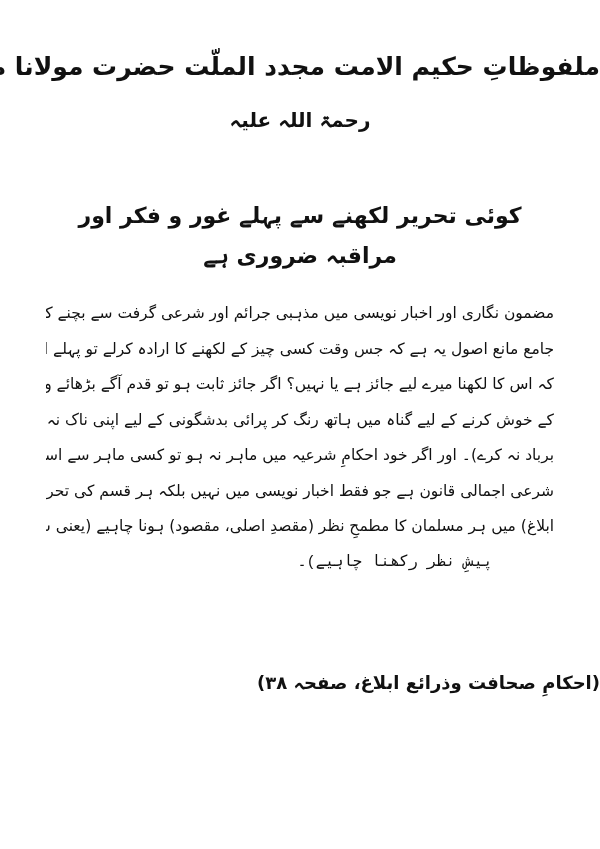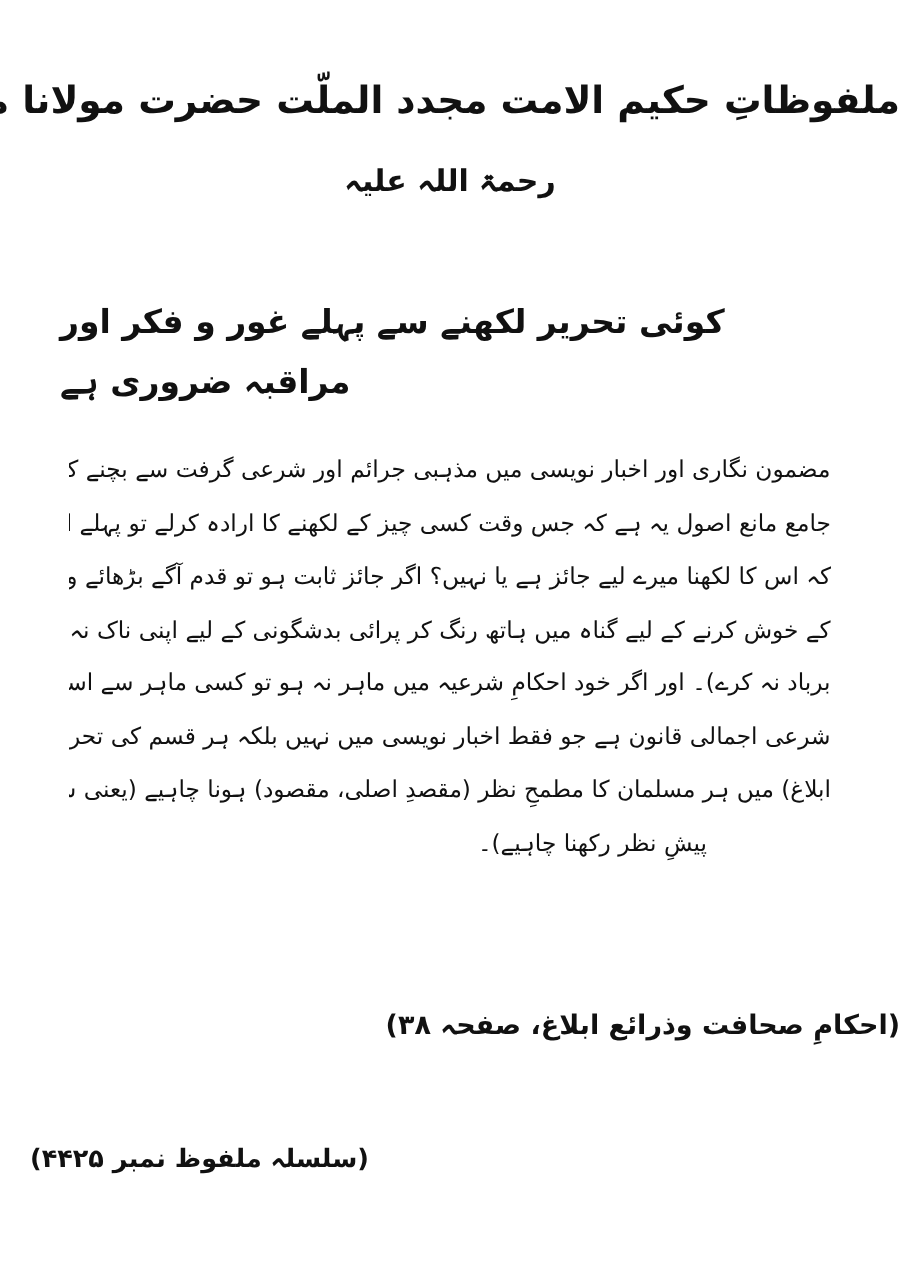--- a/index.html
+++ b/index.html
@@ -27,21 +27,21 @@
       text-align: center;
       font-weight: bold;
       white-space: nowrap;
     }
     .t1 { top: 52px; font-size: 25px; letter-spacing: -0.5px; }
     .t2 { top: 108px; font-size: 20px; }
     .subhead {
       position: absolute;
       left: 40px; right: 40px;
       top: 196px;
-      text-align: left;
+      text-align: center;
       font-size: 22px;
       font-weight: bold;
       line-height: 40px;
     }
     .body-text {
       position: absolute;
       left: 46px; right: 46px;
       top: 296px;
       font-size: 15.5px;
       line-height: 35.5px;
@@ -53,20 +53,21 @@
       white-space: nowrap;
       text-align: justify;
       text-align-last: justify;
       height: 35.5px;
       overflow: hidden;
     }
     .body-line.last {
       text-align-last: center;
       text-align: center;
       padding-left: 190px;
+      font-family: Liberation Mono, monospace;
     }
     .reference {
       position: absolute;
       left: 0; right: 0;
       top: 672px;
       font-size: 18px;
       font-weight: bold;
     }
     .series {
       position: absolute;
@@ -95,15 +96,14 @@
     <span class="body-line">کہ اس کا لکھنا میرے لیے جائز ہے یا نہیں؟ اگر جائز ثابت ہو تو قدم آگے بڑھائے ورنہ بعض لوگوں</span>
     <span class="body-line">کے خوش کرنے کے لیے گناہ میں ہاتھ رنگ کر پرائی بدشگونی کے لیے اپنی ناک نہ کاٹے (اور اپنی عاقبت</span>
     <span class="body-line">برباد نہ کرے)۔ اور اگر خود احکامِ شرعیہ میں ماہر نہ ہو تو کسی ماہر سے استفتاء کرنا ضروری ہے۔ یہ ایک</span>
     <span class="body-line">شرعی اجمالی قانون ہے جو فقط اخبار نویسی میں نہیں بلکہ ہر قسم کی تحریر (اور عہد حاضر کے مروجہ تمام ذرائع</span>
     <span class="body-line">ابلاغ) میں ہر مسلمان کا مطمحِ نظر (مقصدِ اصلی، مقصود) ہونا چاہیے (یعنی شریعت کے اسی اصول وضابطہ کو</span>
     <span class="body-line last">پیشِ نظر رکھنا چاہیے)۔</span>
   </div>
 
   <div class="reference">(احکامِ صحافت وذرائع ابلاغ، صفحہ ۳۸)</div>
 
-  <div class="series">(سلسلہ ملفوظ نمبر ۴۴۲۵)</div>
 
 </div>
 
 </body></html>

